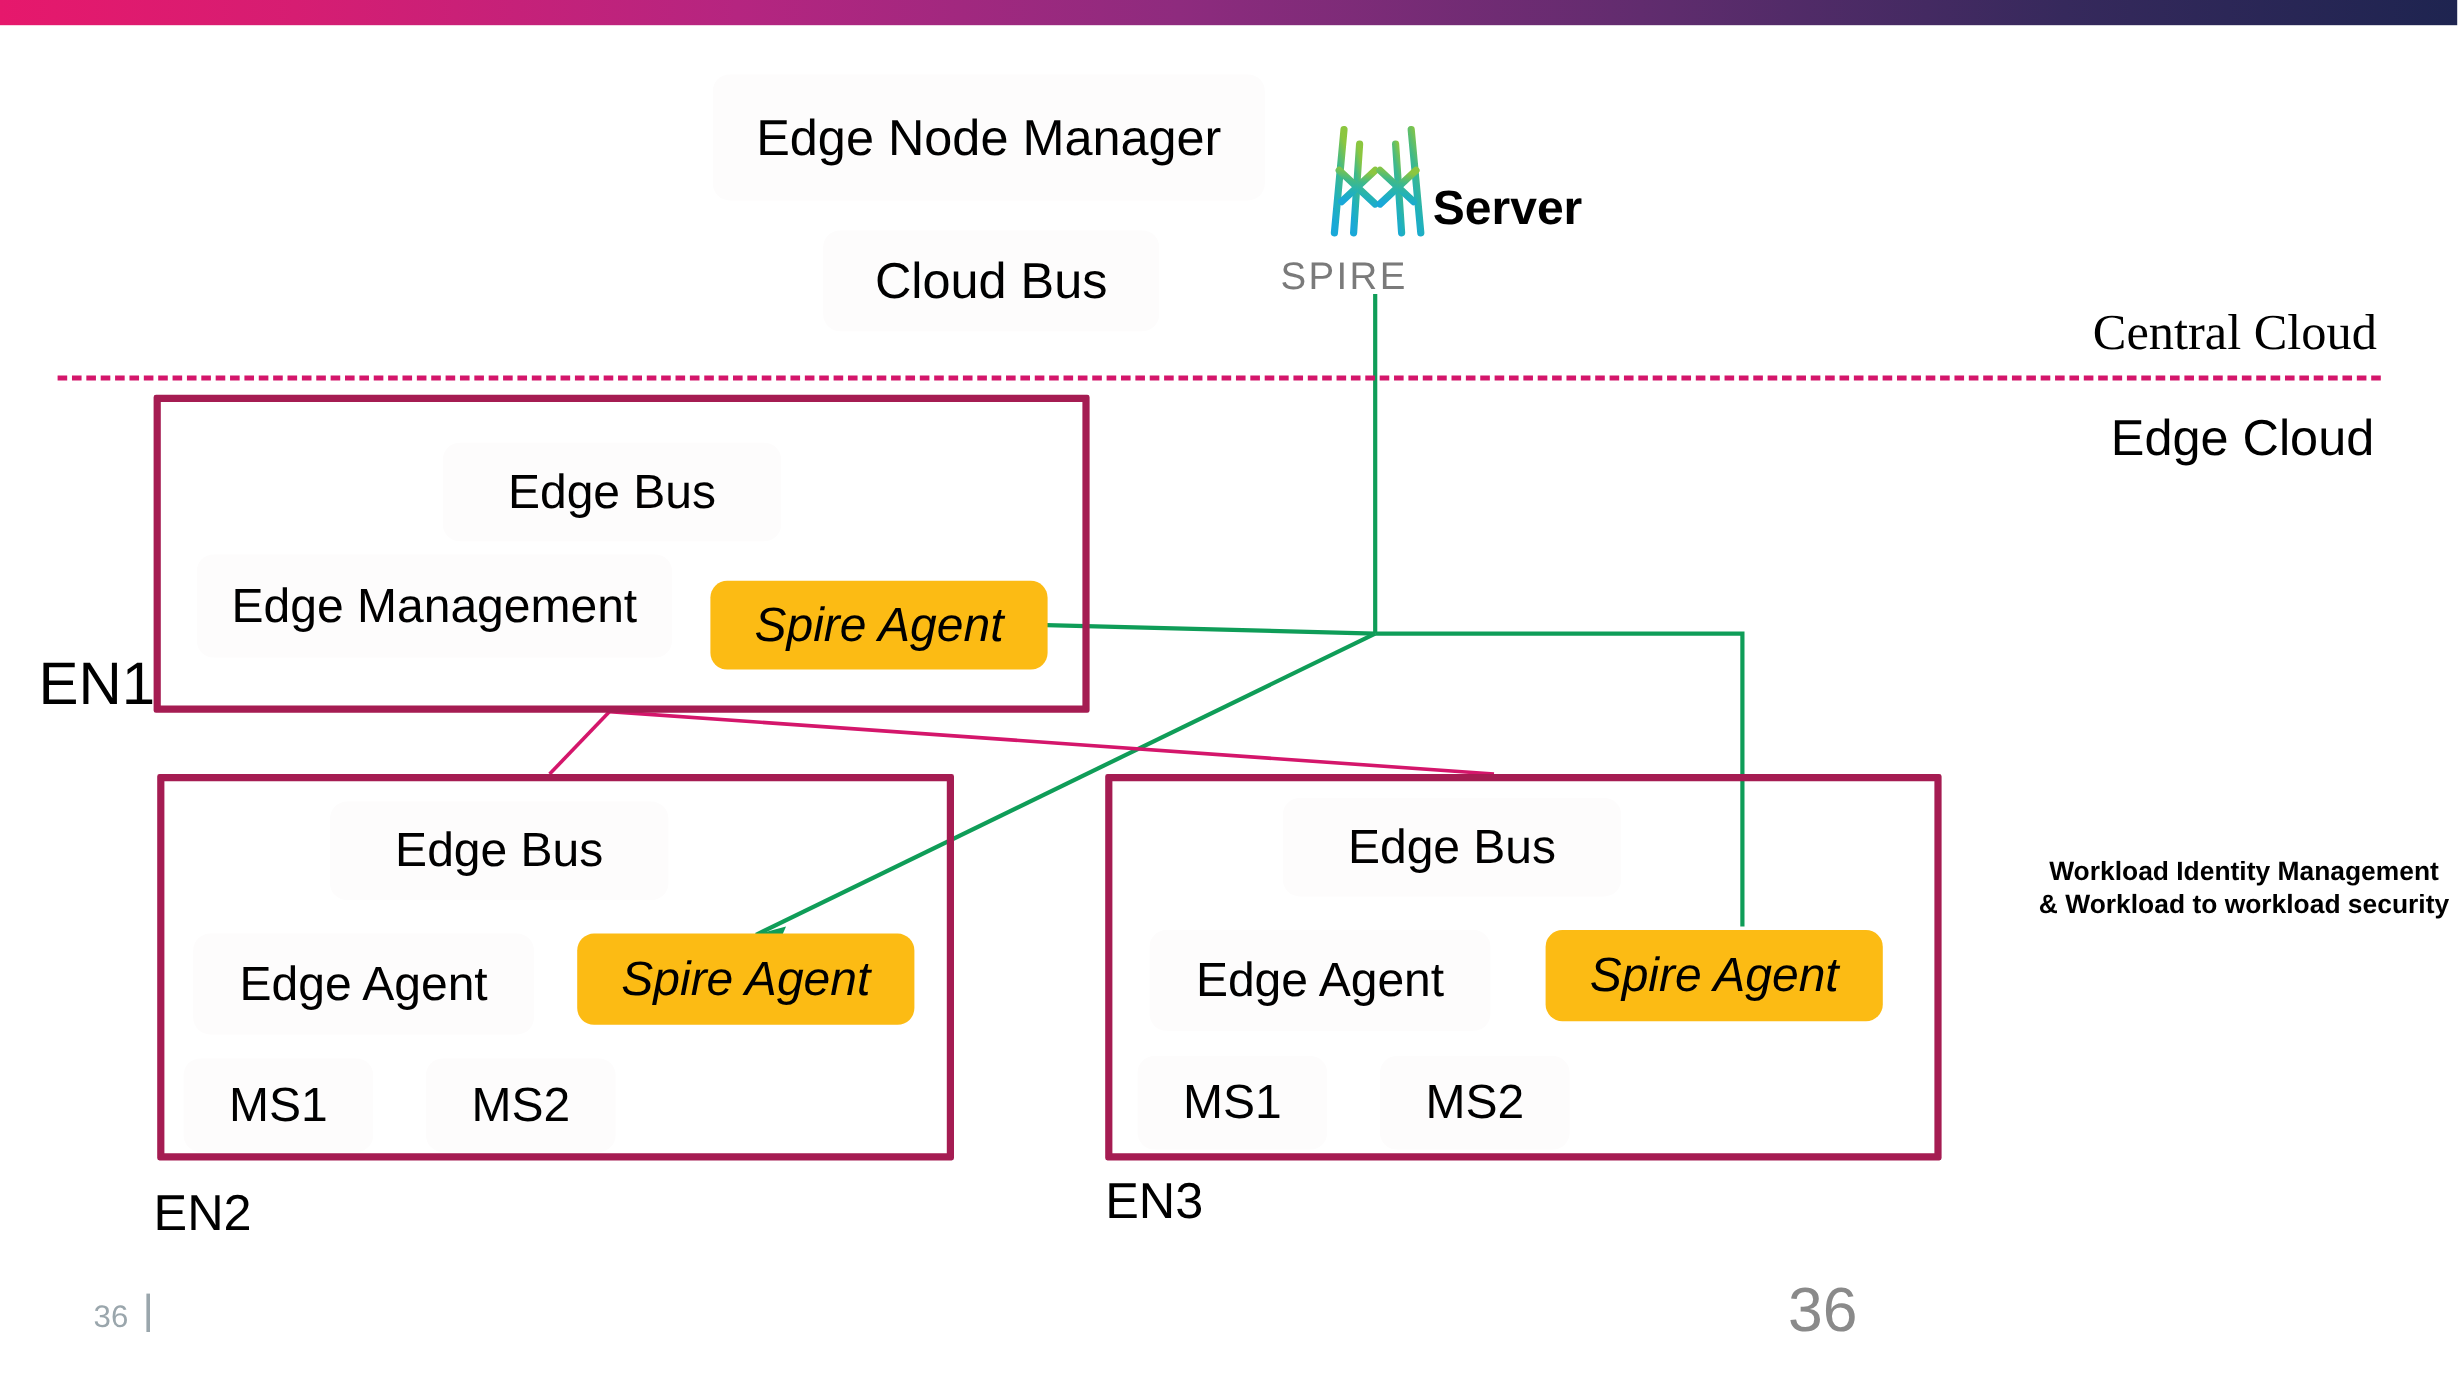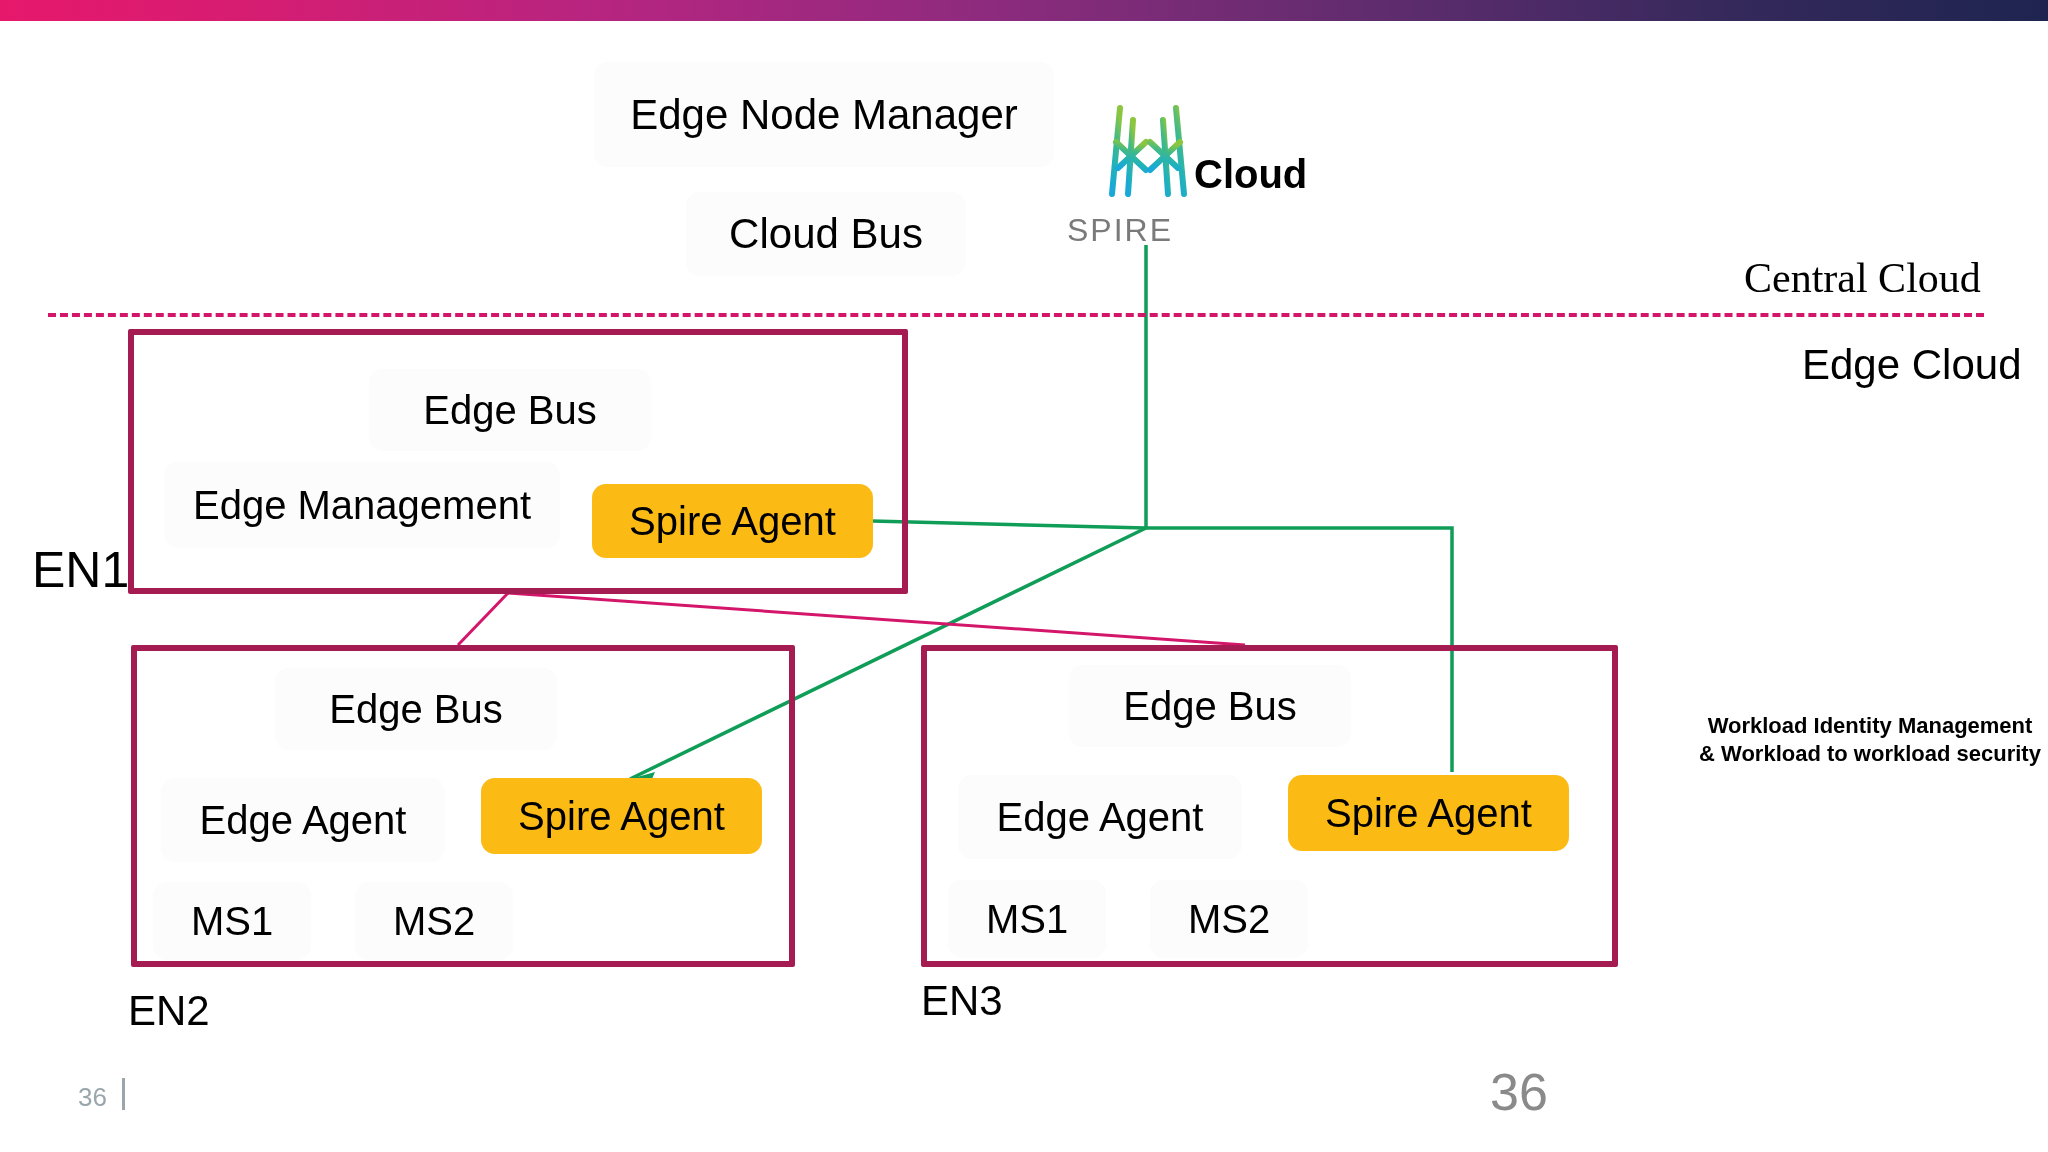--- a/index.html
+++ b/index.html
@@ -49,20 +49,21 @@
     white-space: nowrap;
   }
   .comp {
     border-color: #a51c52;
   }
   .comp span { line-height: 1; }
 
   .comp.amber {
     background: #fcbb14;
     border-color: #a51c52;
+    font-style: italic;
   }
 
   
   .en-box {
     position: absolute;
     box-sizing: border-box;
     border: 6px solid #a51c52;
     background: transparent;
     border-radius: 2px;
   }
@@ -258,21 +259,21 @@
 
   </div>
 
   <div class="layer-text">
 
     <div class="txt" style="left:32px; top:545px; font-size:50px;">EN1</div>
     <div class="txt" style="left:128px; top:990px; font-size:42px;">EN2</div>
     <div class="txt" style="left:921px; top:980px; font-size:42px;">EN3</div>
 
     <div class="txt" style="left:1744px; top:257px; font-size:42px;font-family:Liberation Serif, serif;">Central Cloud</div>
-    <div class="txt" style="left:1759px; top:344px; font-size:42px;margin-left:43px;">Edge Cloud</div>
+    <div class="txt" style="left:1759px; top:344px; font-size:42px;">Edge Cloud</div>
 
 
     <div class="spire-logo" style="left:1096px; top:98px; width:104px; height:102px;">
       <svg width="104" height="102" viewBox="0 0 104 102">
         <defs>
           <linearGradient id="spireGrad" x1="0.55" y1="0" x2="0.30" y2="1">
             <stop offset="0%" stop-color="#8cc63f"></stop>
             <stop offset="35%" stop-color="#3fb98a"></stop>
             <stop offset="70%" stop-color="#22b2b8"></stop>
             <stop offset="100%" stop-color="#19a8d8"></stop>
@@ -294,21 +295,21 @@
           <path d="M84 44 L54 72"></path>
           <path d="M22 70 L50 44"></path>
           <path d="M82 70 L54 44"></path>
 
           <path d="M22 58 L40 58"></path>
           <path d="M82 58 L64 58"></path>
         </g>
       </svg>
     </div>
     <div class="spire-word" style="left:1067px; top:212px;text-align:center;">SPIRE</div>
-    <div class="server-label" style="left:1194px; top:152px; font-size:40px;">Cloud</div>
+    <div class="server-label" style="left:1194px; top:152px; font-size:40px;">Server</div>
 
 
     <div class="spiffe-cap" style="left:1680px; top:712px; width:380px; font-size:22px;">
       <div>Workload Identity Management</div>
       <div>&amp; Workload to workload security</div>
     </div>
 
     <div class="footer-num-small" style="left:78px; top:1082px;">36</div>
     <div class="footer-rule" style="left:122px; top:1078px; height:32px;"></div>
     <div class="footer-num-big" style="left:1490px; top:1062px;">36</div>

